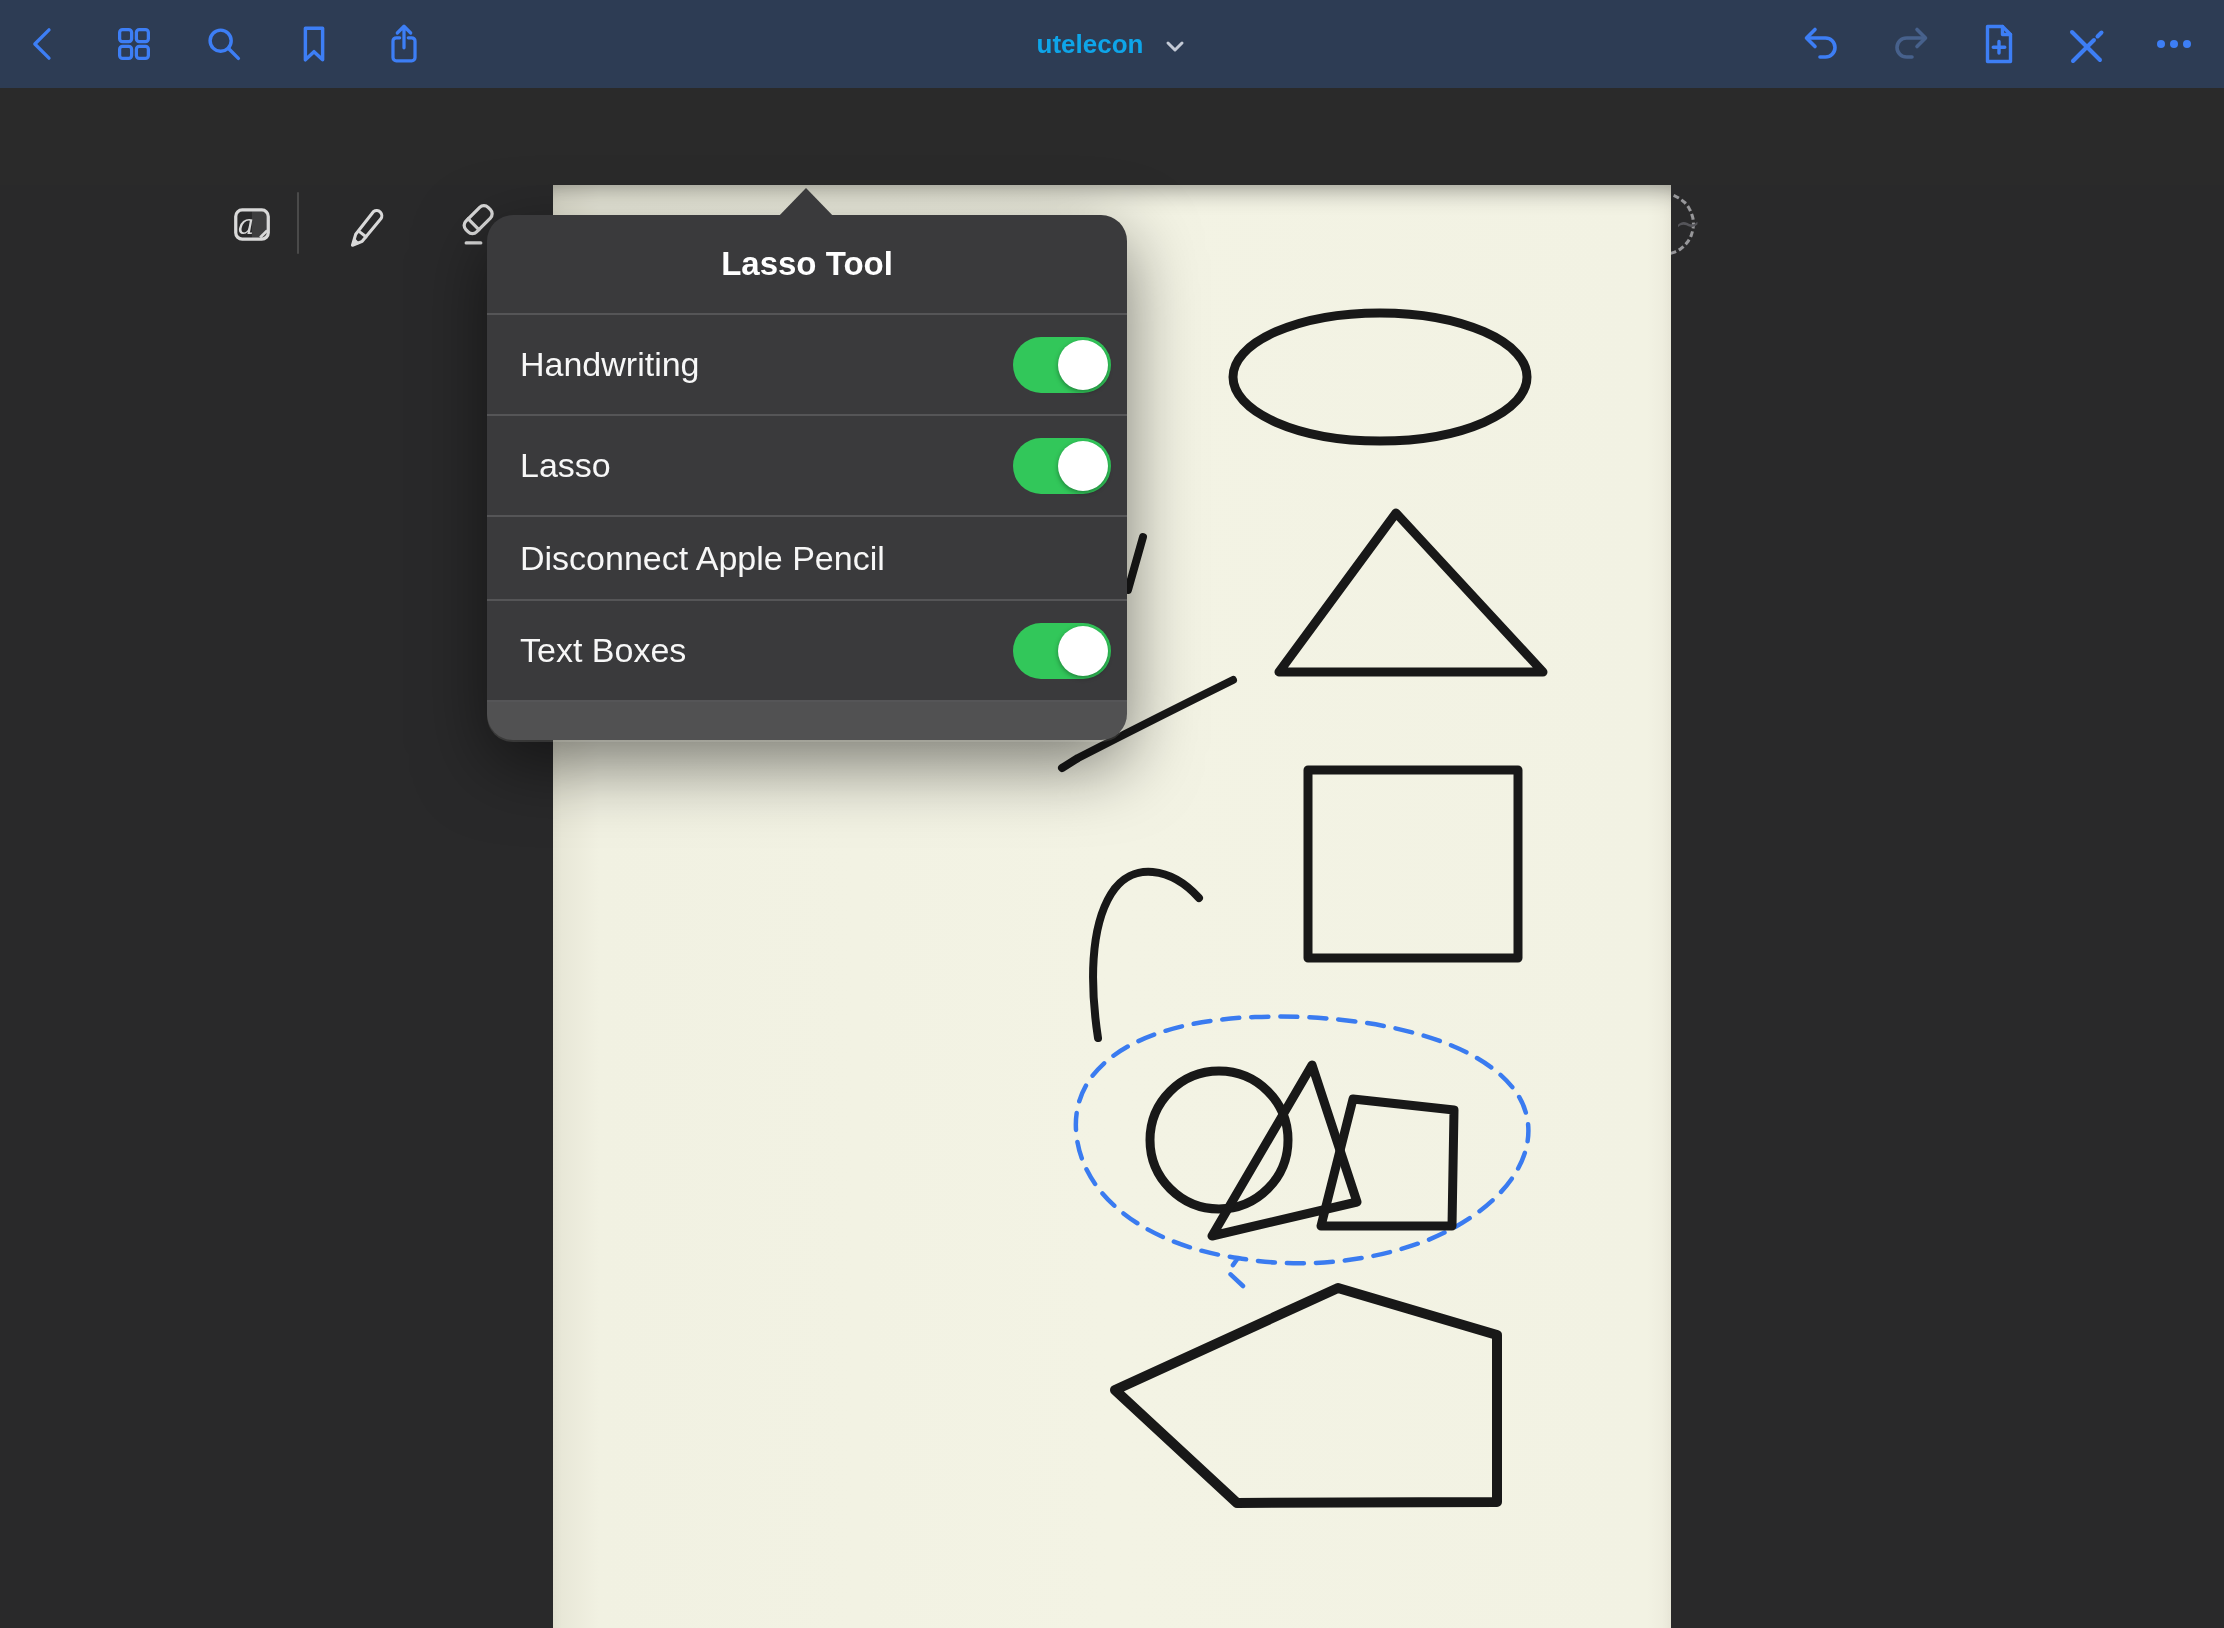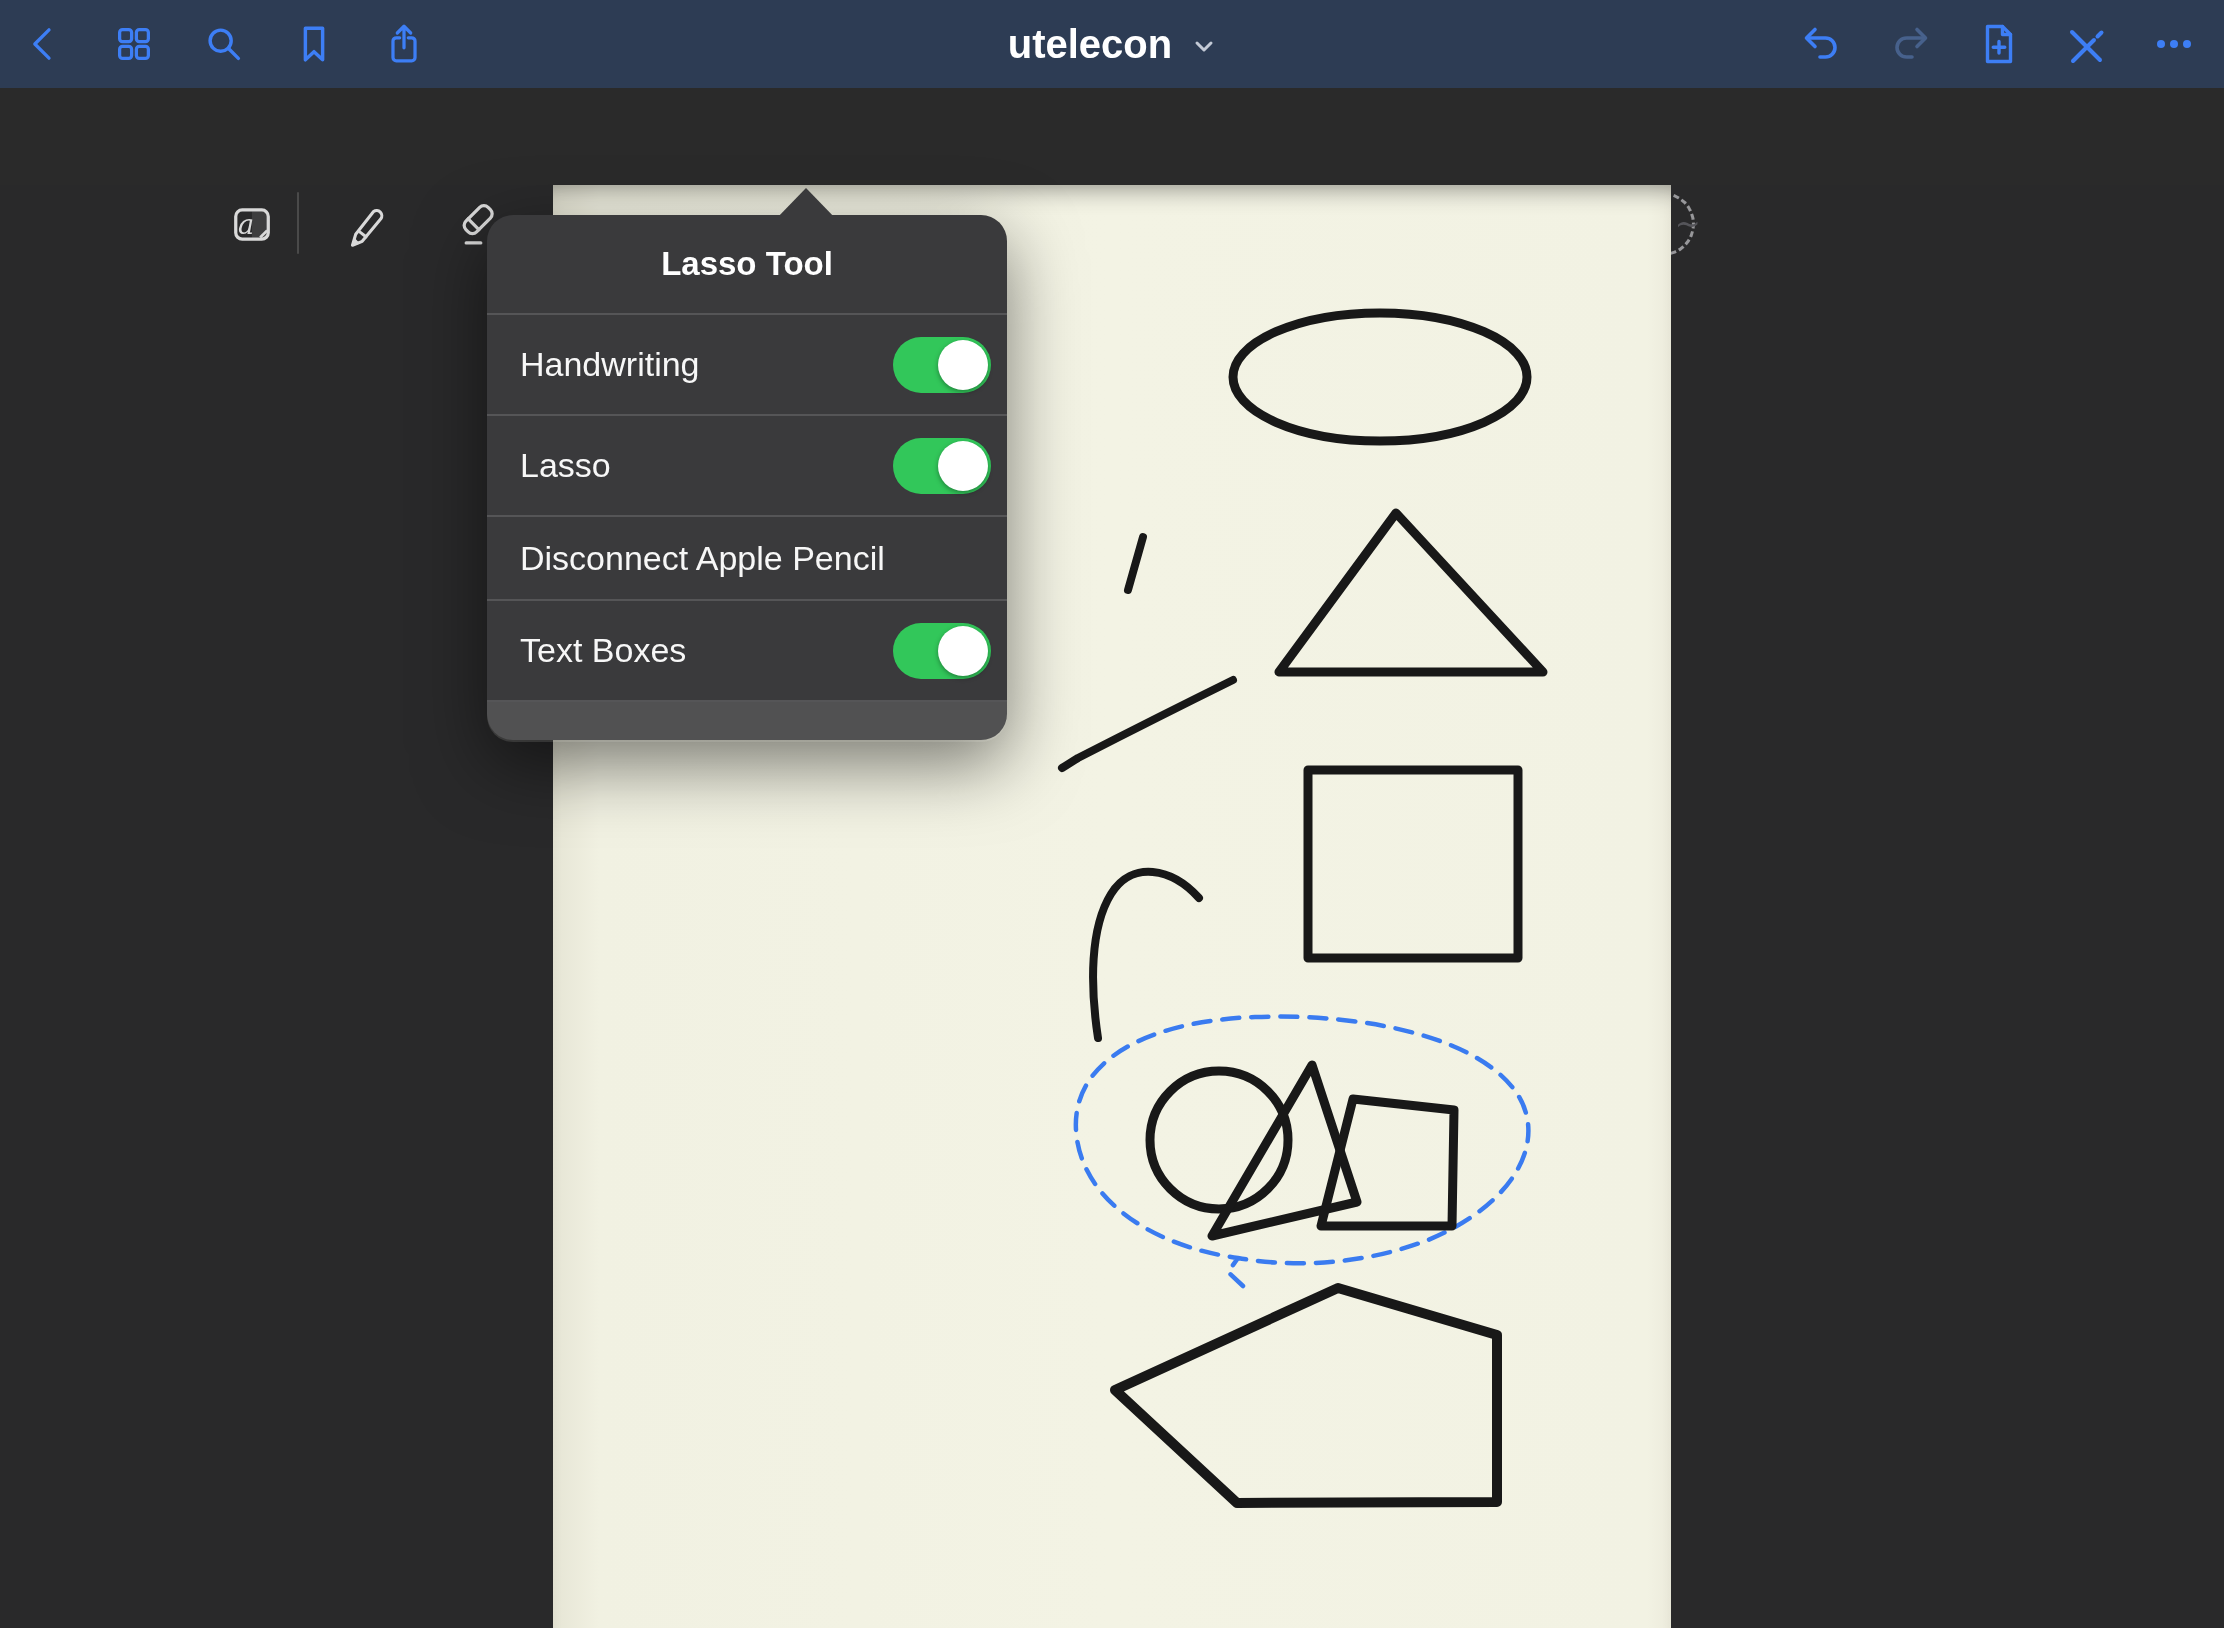--- a/index.html
+++ b/index.html
@@ -14,21 +14,21 @@
     background:#2d3c54;display:flex;align-items:center;
   }
   .top-bar .group{display:flex;align-items:center;}
   .top-bar .group.left{position:absolute;left:20px;gap:42px;}
   .top-bar .group.right{position:absolute;right:26px;gap:40px;}
   .tb-btn{width:48px;height:48px;display:flex;align-items:center;justify-content:center;color:#3d7ef5;}
   .tb-btn.disabled{color:#47618c;}
   .doc-title{
     position:absolute;left:0;right:0;top:0;height:88px;
     display:flex;align-items:center;justify-content:center;gap:20px;
-    color:#ffffff;font-size:40px;font-weight:700;pointer-events:none;
+    color:#0ea5e9;font-size:26px;font-weight:700;pointer-events:none;
   }
   .doc-title .chev{color:#c3cad6;margin-top:4px;}
   
   .toolbar{
     position:absolute;left:0;top:88px;width:2224px;height:97px;
     background:#2a2a2a;
   }
   .tool{
     position:absolute;top:110px;width:52px;height:52px;margin-left:-26px;
     display:flex;align-items:center;justify-content:center;color:#d9d9d9;
@@ -53,21 +53,21 @@
     background:linear-gradient(90deg,#e6e5d5 0px,#f1f1e2 46px,#f3f3e4 50%,#f2f2e3 calc(100% - 24px),#ecebdc 100%);
     box-shadow:inset 0 22px 26px -20px rgba(0,0,0,.45);
   }
   .ink-layer{position:absolute;left:0;top:0;width:2224px;height:1443px;}
   .ink{fill:none;stroke:#181818;stroke-width:9;stroke-linejoin:round;stroke-linecap:round;}
   .ink.thin{stroke-width:8;}
   .ink.thick{stroke-width:10;}
   .sel-dash{fill:none;stroke:#3a7bf0;stroke-width:4.5;stroke-dasharray:17 12;stroke-linecap:round;stroke-linejoin:round;}
   
   .popup{
-    position:absolute;left:487px;top:30px;width:520px;height:525px;
+    position:absolute;left:487px;top:30px;width:640px;height:525px;
     background:#3a3a3c;border-radius:26px;
     box-shadow:0 24px 70px rgba(0,0,0,.5);
   }
   .popup .arrow{
     position:absolute;top:-27px;left:288px;width:0;height:0;
     border-left:31px solid transparent;border-right:31px solid transparent;
     border-bottom:32px solid #3a3a3c;
   }
   .popup-header{
     height:100px;display:flex;align-items:center;justify-content:center;

